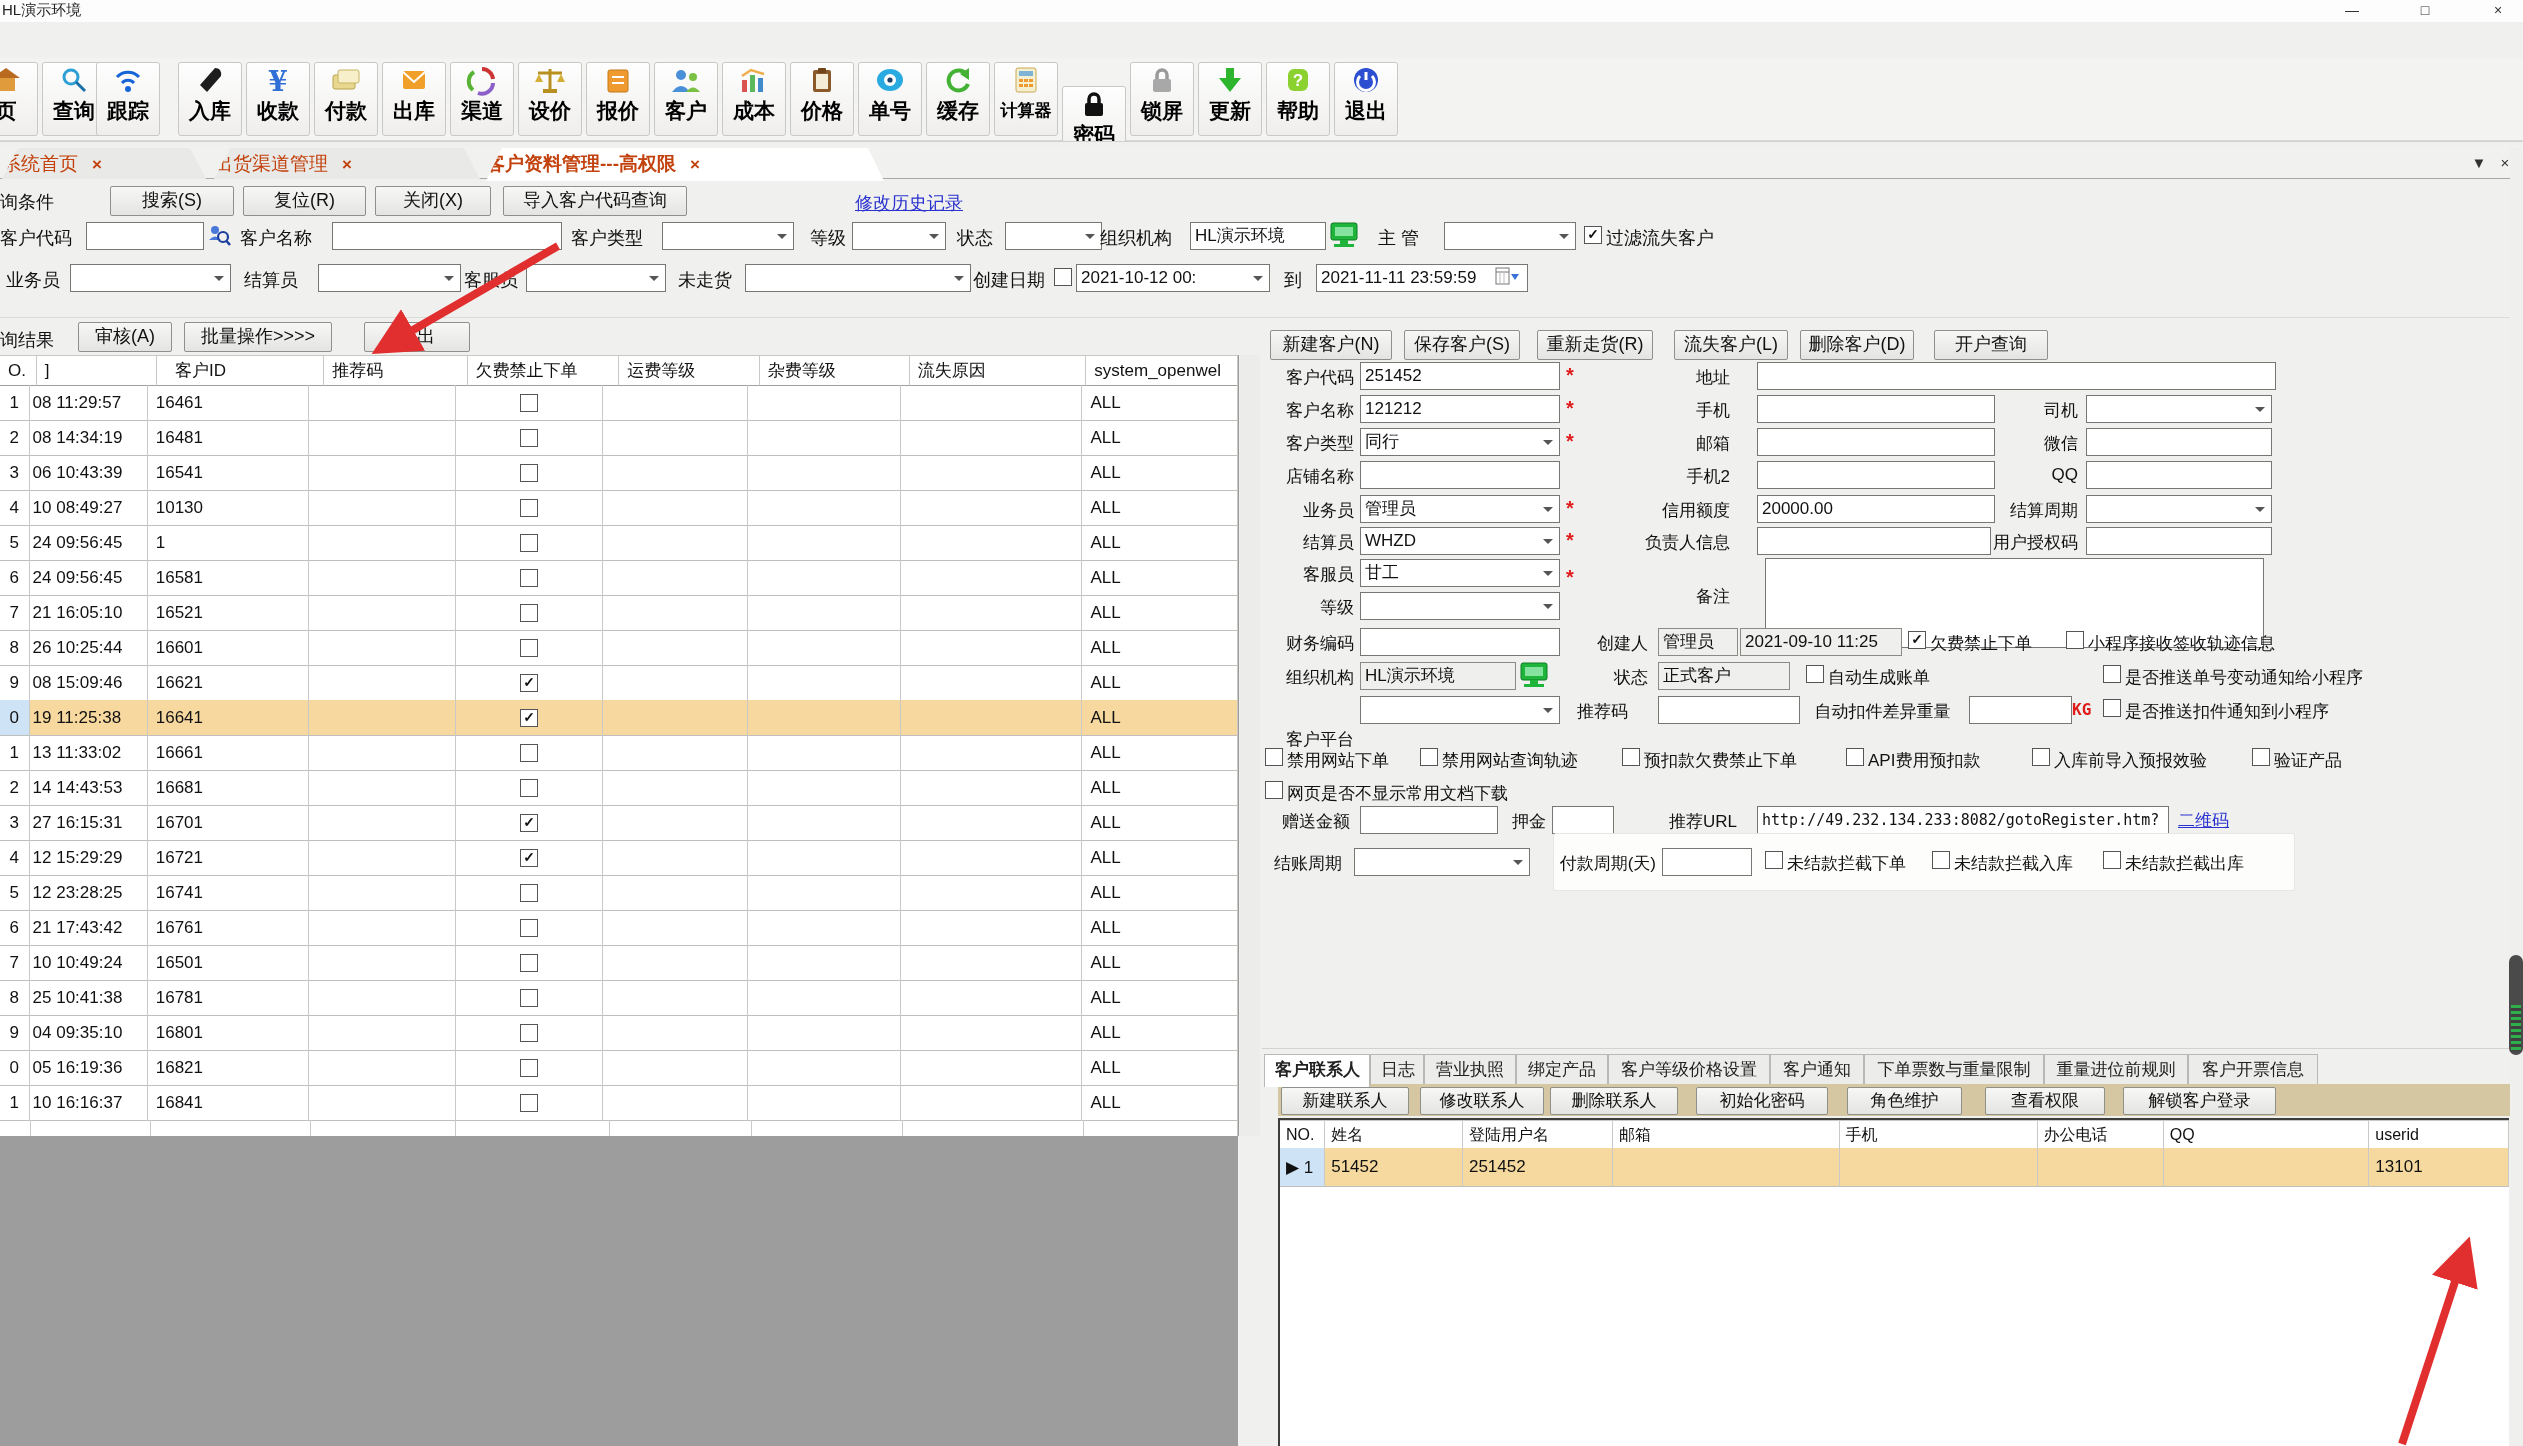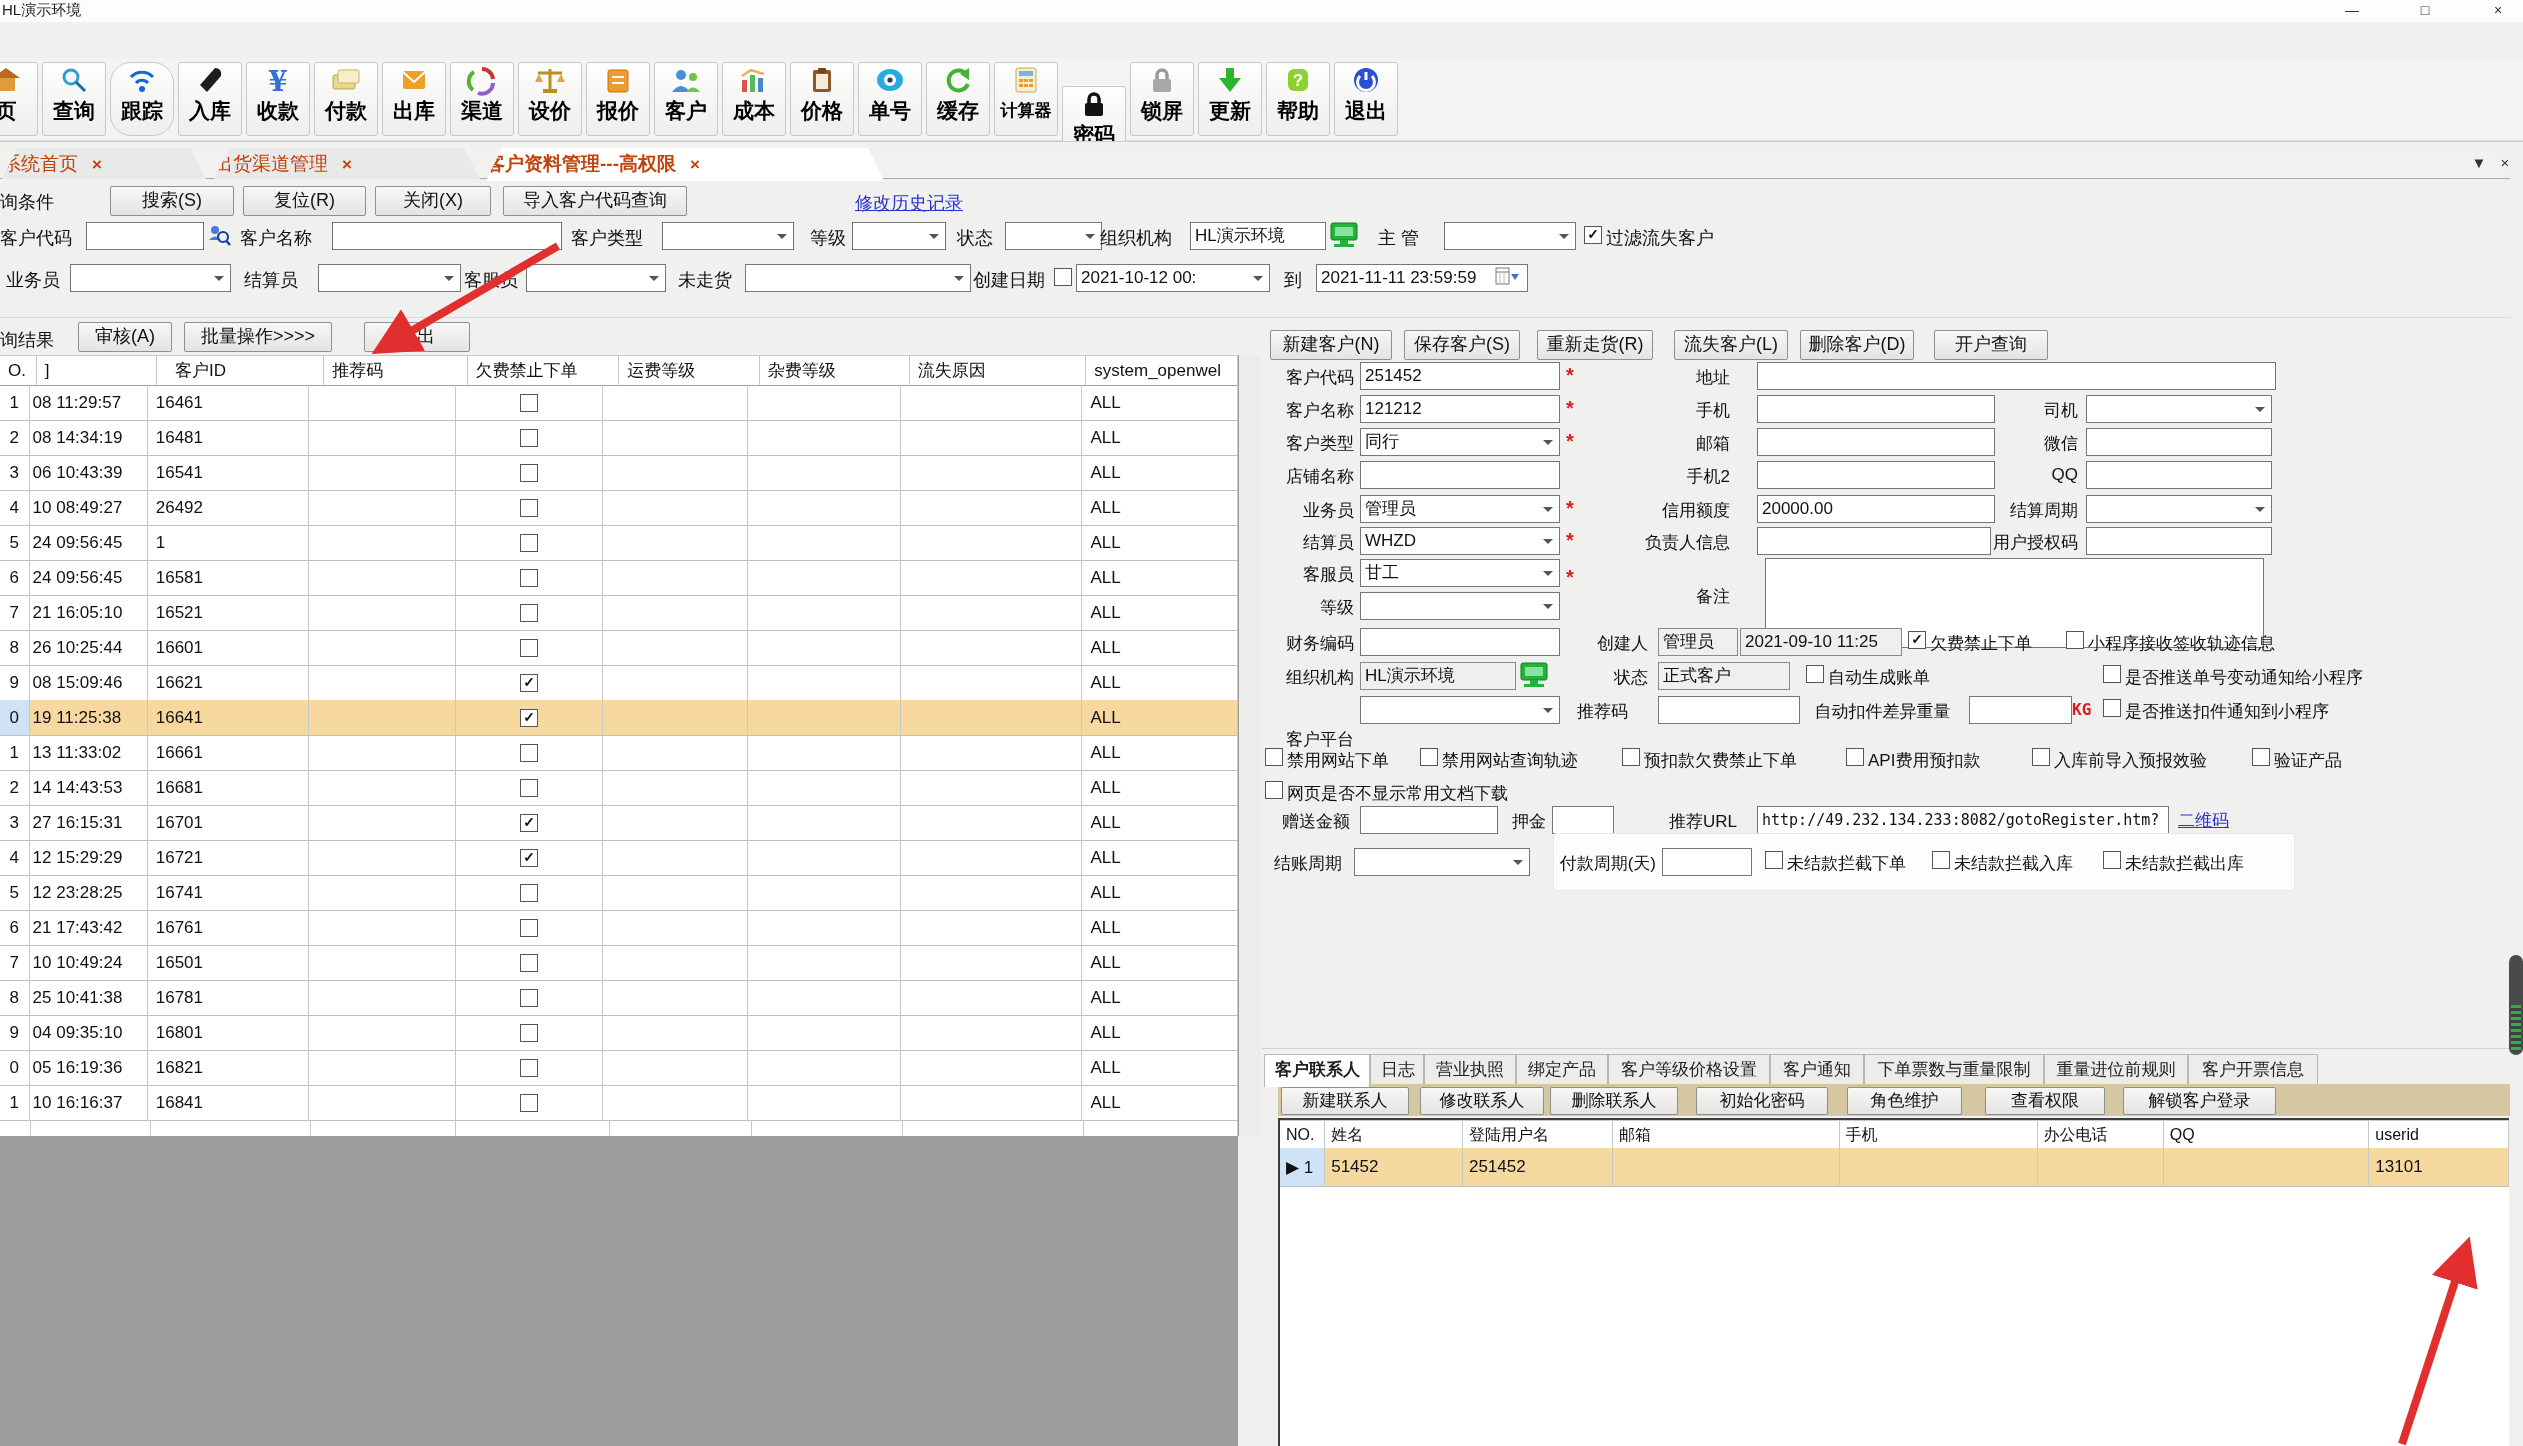--- a/index.html
+++ b/index.html
@@ -94,21 +94,21 @@
           </svg></span>
         <span class="tlabel">页</span>
       </div>
       <div class="tbtn" style="left: 42px;">
         <span class="ticon"><svg width="34" height="30" viewBox="0 0 34 30">
             <circle cx="14" cy="11" r="7" fill="none" stroke="#2e9fd4" stroke-width="3"></circle>
             <line x1="19" y1="16" x2="28" y2="25" stroke="#1b6fa8" stroke-width="3"></line>
           </svg></span>
         <span class="tlabel">查询</span>
       </div>
-      <div class="tbtn" style="left: 110px; border-radius: 21px;">
+      <div class="tbtn" style="left: 96px;">
         <span class="ticon"><svg width="34" height="30" viewBox="0 0 34 30">
             <circle cx="17" cy="23" r="3" fill="#1565d8"></circle>
             <path d="M11,17 A8,8 0 0,1 23,17" stroke="#1565d8" stroke-width="3" fill="none"></path>
             <path d="M6,11 A15,15 0 0,1 28,11" stroke="#1565d8" stroke-width="3" fill="none"></path>
           </svg></span>
         <span class="tlabel">跟踪</span>
       </div>
       <div class="tbtn" style="left: 178px;">
         <span class="ticon"><svg width="34" height="30" viewBox="0 0 34 30">
             <path d="M22,2 q7,0 6,8 l-14,16 l-7,-7 Z" fill="#1d1d1d"></path>
@@ -374,21 +374,21 @@
           <span class="cb" style="position: static;"></span>
         </div>
         <div class="ccell" style="width: 142px; padding-left: 8px;"></div>
         <div class="ccell" style="width: 152px; padding-left: 8px;"></div>
         <div class="ccell" style="width: 181px; padding-left: 8px;"></div>
         <div class="ccell" style="width: 154px; padding-left: 8px;">ALL</div>
       </div>
       <div class="crow " style="top: 135px; height: 35px;">
         <div class="ccell" style="width: 30px; justify-content: center;">4</div>
         <div class="ccell" style="width: 120px; padding-left: 3px;">10 08:49:27</div>
-        <div class="ccell" style="width: 160px; padding-left: 8px;">26492</div>
+        <div class="ccell" style="width: 160px; padding-left: 8px;">10130</div>
         <div class="ccell" style="width: 145px; padding-left: 8px;"></div>
         <div class="ccell" style="width: 154px; justify-content: center;">
           <span class="cb" style="position: static;"></span>
         </div>
         <div class="ccell" style="width: 142px; padding-left: 8px;"></div>
         <div class="ccell" style="width: 152px; padding-left: 8px;"></div>
         <div class="ccell" style="width: 181px; padding-left: 8px;"></div>
         <div class="ccell" style="width: 154px; padding-left: 8px;">ALL</div>
       </div>
       <div class="crow " style="top: 170px; height: 35px;">

